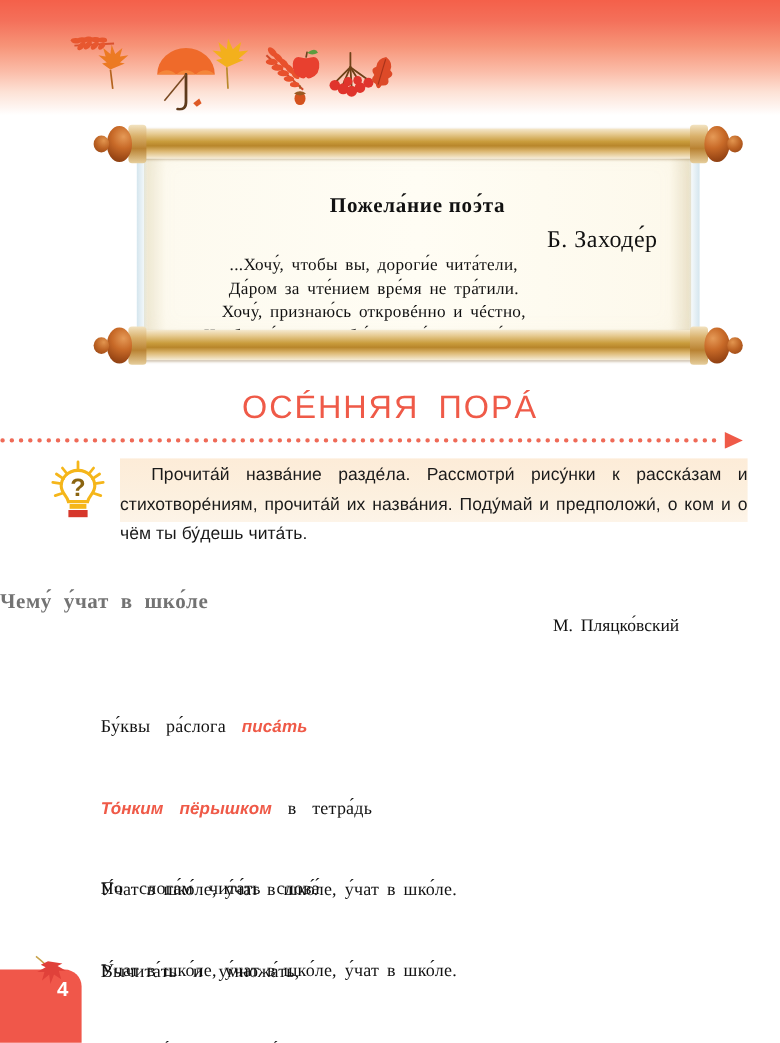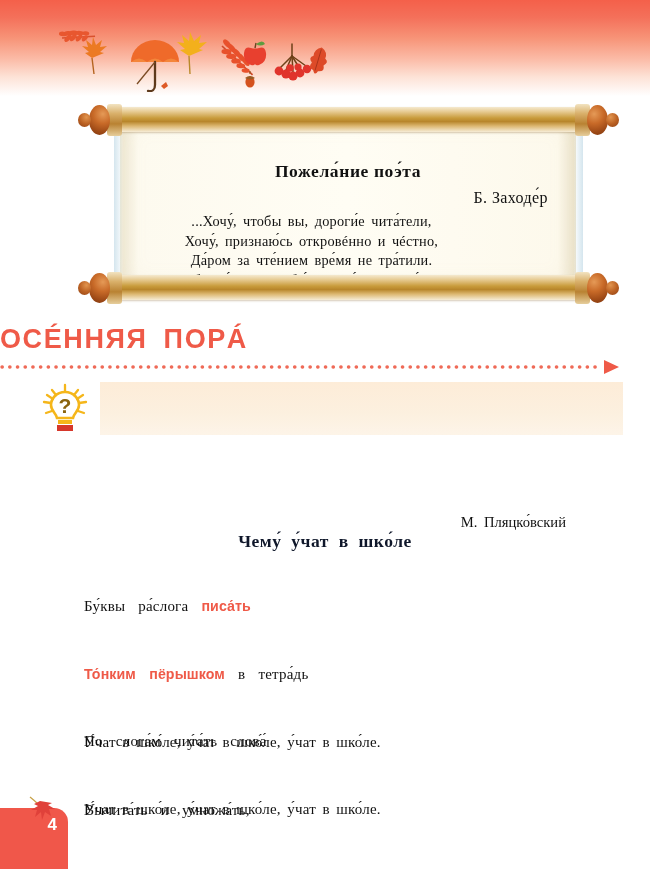--- a/index.html
+++ b/index.html
@@ -93,34 +93,35 @@
   .rod-end.br { left: 493px; top: 166px; }
 
   .scroll-title {
     position: absolute; left: 0; top: 44px; width: 456px;
     text-align: center;
     font-size: 17.5px; font-weight: bold;
     letter-spacing: .6px; color: #111;
   }
   .scroll-author {
     position: absolute; right: 28px; top: 72px;
-    font-size: 16px; color: #111; letter-spacing: .4px;
+    font-size: 20px; color: #111; letter-spacing: .4px;
   }
   .scroll-lines {
     position: absolute; left: 0; top: 95px; width: 383px;
     text-align: center;
     font-size: 14.3px; line-height: 19.5px; color: #111;
     letter-spacing: .25px; word-spacing: 2.4px;
   }
 
   
   #section-heading {
     position: absolute; left: 0; top: 324px; width: 650px;
+    text-align: center;
     font-family: "Liberation Sans", sans-serif;
-    font-size: 27px; font-weight: bold;
+    font-size: 27px; font-weight: normal;
     letter-spacing: 1.6px; word-spacing: 7px;
     color: #ef5a48;
   }
   #divider-row {
     position: absolute; left: 0; top: 360px;
     width: 650px; height: 14px;
   }
 
   
   #task-block {
@@ -138,39 +139,38 @@
     width: 523px;
     font-family: "Liberation Sans", sans-serif;
     font-size: 14.6px; line-height: 24.6px;
     color: #1a1a1a; text-align: justify;
     letter-spacing: .05px;
   }
   #task-text .indent { display: inline-block; width: 26px; }
 
   
   #poem-title {
-    position: absolute; left: 0; top: 531px; width: 650px;
-    text-align: center;
+    position: absolute; left: 0; top: 491px; width: 650px;
     font-size: 17.5px; font-weight: bold;
-    letter-spacing: .5px; word-spacing: 5px; color: #0f172a;
+    letter-spacing: .5px; word-spacing: 5px; color: #737373;
   }
   #poem-author {
     position: absolute; right: 84px; top: 514px;
     font-size: 14.6px; color: #111; word-spacing: 3px;
   }
   .stanza {
     position: absolute; left: 84px; width: 500px;
     font-size: 15px; line-height: 22.6px;
     color: #111; letter-spacing: .2px; word-spacing: 2.6px;
     white-space: pre;
   }
   #stanza-1 { top: 550px; }
   #stanza-2 { top: 685px; }
   .hl { color: #ef5a48; font-family: "Liberation Sans", sans-serif;
-        font-weight: bold; font-size: 14.2px; letter-spacing: .1px; }
+        font-weight: bold; font-size: 14.2px; letter-spacing: .1px; font-style: italic; }
 
   
   #page-tab {
     position: absolute; left: -18px; top: 808px;
     width: 86px; height: 79px;
     background: #f0574a;
     border-radius: 0 14px 0 0;
   }
   #page-number {
     position: absolute; right: 11px; top: 7px;
@@ -272,22 +272,22 @@
     <path d="M6 2 L5 24" stroke="#a8331a" stroke-width=".9" fill="none"></path>
   </g>
 </svg>
 
 <div id="scroll-wrap">
   <div class="scroll-paper">
     <div class="scroll-title">Пожела́ние поэ́та</div>
     <div class="scroll-author">Б.  Заходе́р</div>
     <div class="scroll-lines">
       <div>...Хочу́, чтобы вы, дороги́е чита́тели,</div>
+      <div>Да́ром за чте́нием вре́мя не тра́тили.</div>
       <div>Хочу́, признаю́сь откровéнно и чéстно,</div>
-      <div>Да́ром за чте́нием вре́мя не тра́тили.</div>
       <div>Чтоб кни́жку вам бы́ло чита́ть интере́сно...</div>
     </div>
   </div>
 
   <div class="scroll-curl left"></div>
   <div class="scroll-curl right"></div>
 
   <div class="scroll-bar top"></div>
   <div class="scroll-bar bottom"></div>
 
@@ -333,20 +333,21 @@
       <path d="M9 13 L15 17"></path>
         <path d="M45 13 L39 17"></path>
     </g>
     <path d="M27 10 C18 10 13 17 13 23 C13 29 18 31 19 36 L35 36 C36 31 41 29 41 23 C41 17 36 10 27 10 Z" fill="none" stroke="#f5b61a" stroke-width="2.6"></path>
     <rect x="20" y="38" width="14" height="4" fill="#f5b61a"></rect>
     <rect x="19" y="43" width="16" height="6" fill="#d6372b"></rect>
     <text x="27" y="31" text-anchor="middle" font-family="Liberation Sans, sans-serif" font-size="21" font-weight="bold" fill="#8a6410">?</text>
   </svg>
 
   <div id="task-shade"></div>
+  <div id="task-text"><span class="indent"></span><span>Прочита́й назва́ние разде́ла. Рассмотри́ рису́нки к расска́зам и стихотворе́ниям, прочита́й их назва́ния. Поду́май и предположи́, о ком и о чём ты бу́дешь чита́ть.</span></div>
 </div>
 
 <div id="poem-title">Чему́  у́чат  в  шко́ле</div>
 <div id="poem-author">М.  Пляцко́вский</div>
 
 <div class="stanza" id="stanza-1">
   <div><span>Бу́квы  ра́слога  </span><span class="hl">писа́ть</span></div>
   <div><span class="hl">То́нким  пёрышком</span><span>  в  тетра́дь</span></div>
   <div>У́чат в шко́ле, у́чат в шко́ле, у́чат в шко́ле.</div>
   <div>Вычита́ть  и  умножа́ть,</div>

